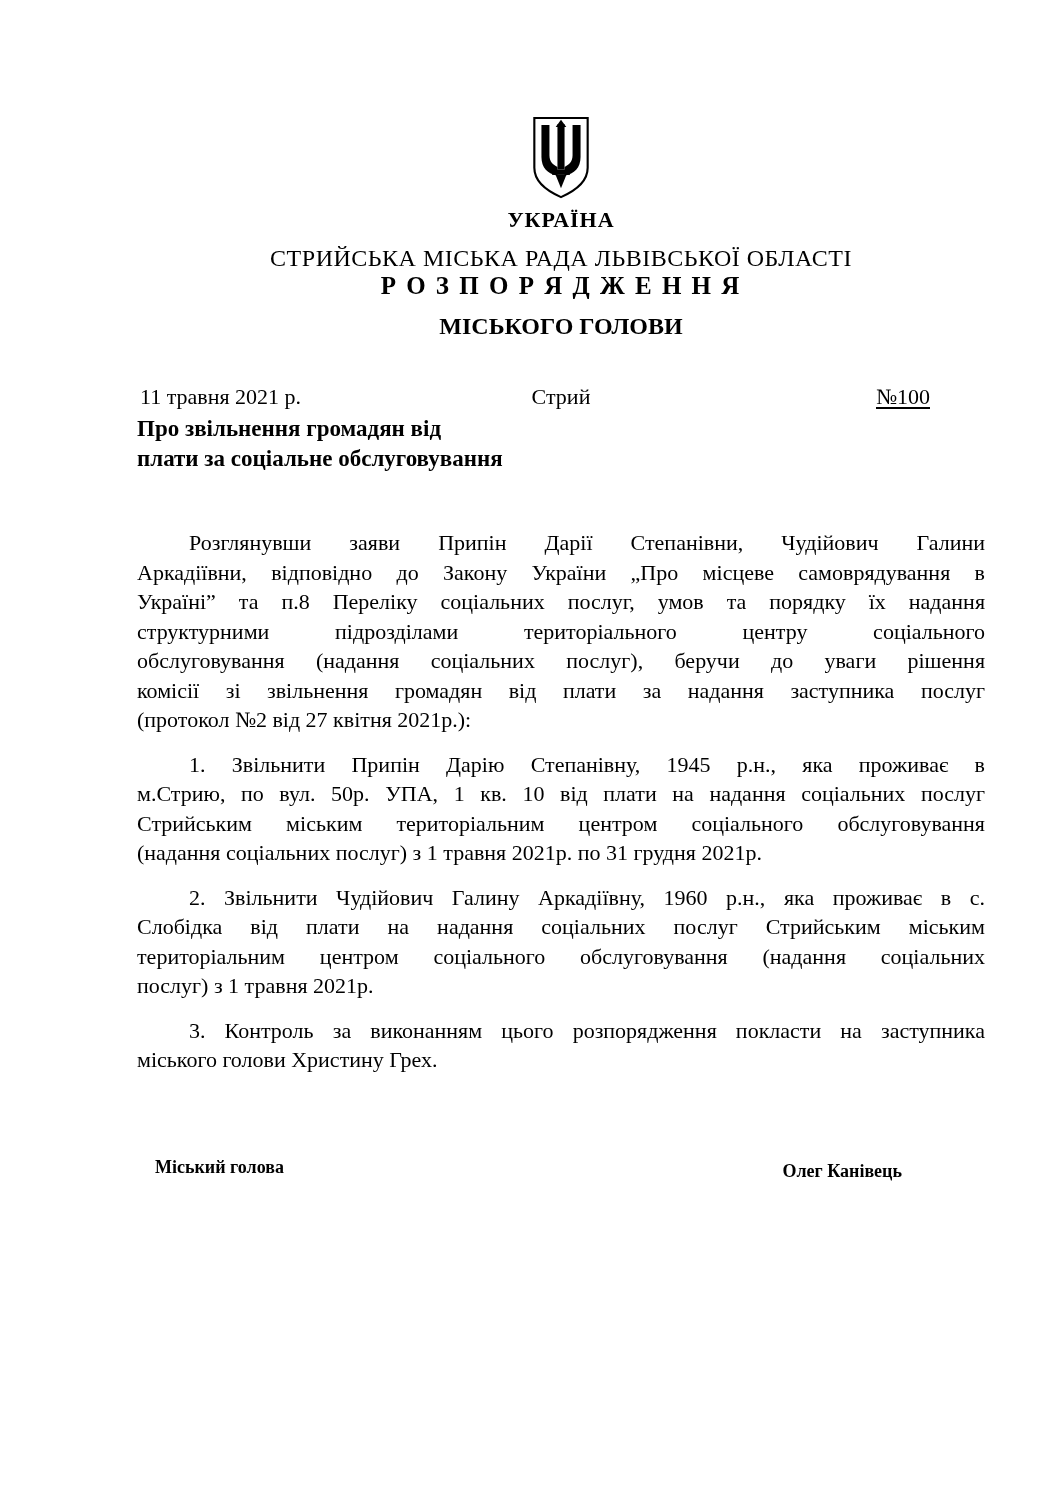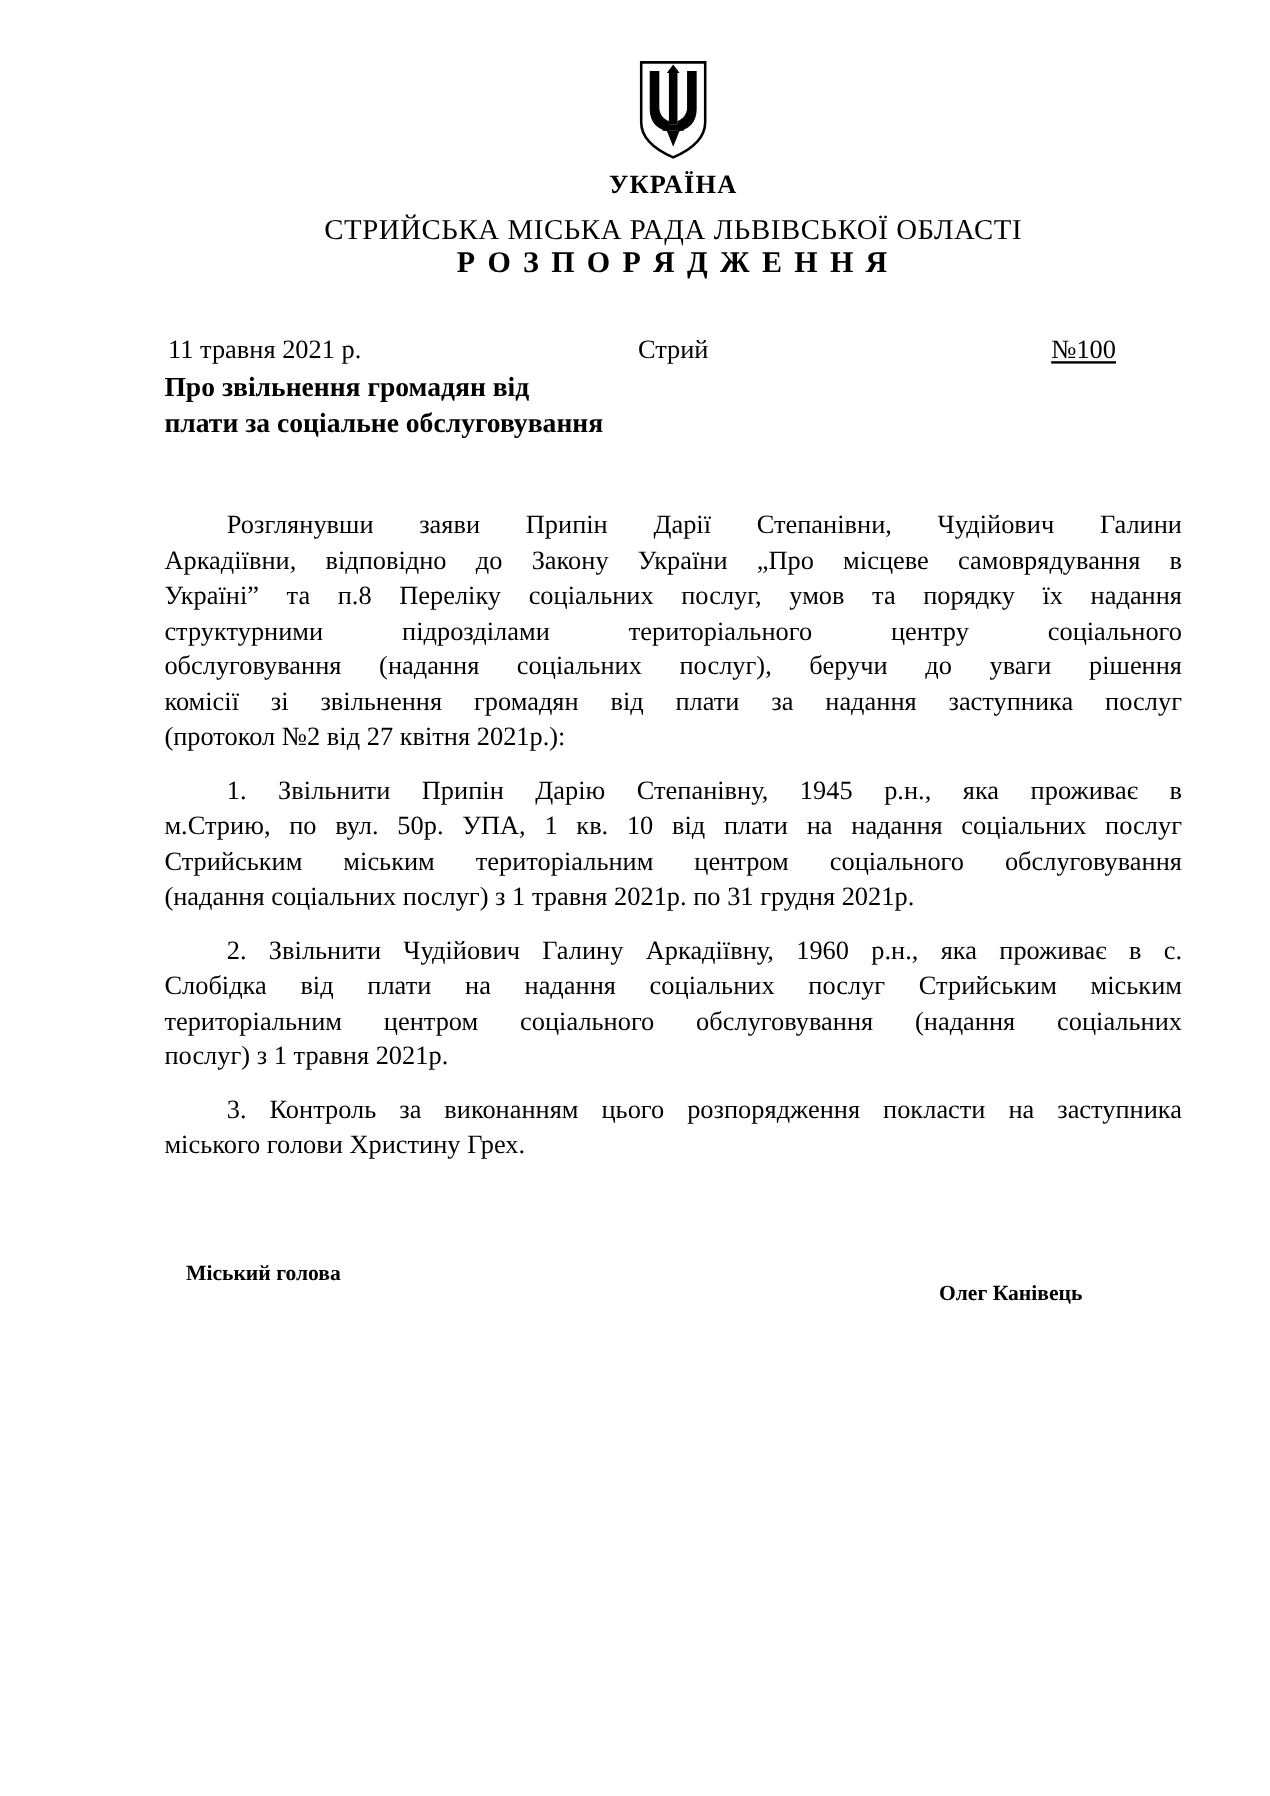--- a/index.html
+++ b/index.html
@@ -4,21 +4,21 @@
 <style>
   html, body { margin: 0; padding: 0; background: #ffffff; }
   .page {
     position: relative;
     width: 1058px;
     height: 1497px;
     box-sizing: border-box;
     background: #ffffff;
     color: #000000;
     font-family: "Liberation Serif", "DejaVu Serif", serif;
-    padding: 50px 73px 0 137px;
+    padding: 116px 73px 0 137px;
     overflow: hidden;
   }
   .emblem { text-align: center; line-height: 0; }
   .country {
     text-align: center; font-weight: bold; font-size: 22px;
     line-height: 24px; margin-top: 8px; letter-spacing: 1px;
   }
   .council {
     text-align: center; font-size: 24px; line-height: 28px;
     margin-top: 12px; letter-spacing: 0.5px; white-space: nowrap;
@@ -36,21 +36,21 @@
   .meta .city { position: absolute; left: 50%; top: 0; transform: translateX(-50%); }
   .meta .num  { position: absolute; right: 55px; top: 0; text-decoration: underline; text-underline-offset: 3px; }
   .subject { font-weight: bold; font-size: 23px; line-height: 30px; }
   .bodytext { margin-top: 54px; font-size: 22px; }
   .para { margin: 0 0 15px 0; }
   .line { text-align: justify; text-align-last: justify; line-height: 29.5px; }
   .line.last { text-align-last: left; }
   .line.indent { padding-left: 52px; }
   .sig { position: relative; margin-top: 82px; height: 30px; font-weight: bold; font-size: 18px; }
   .sig .title { position: absolute; left: 18px; top: 0; }
-  .sig .name  { position: absolute; right: 83px; top: 16px; }
+  .sig .name  { position: absolute; right: 83px; top: 4px; }
 </style>
 </head>
 <body>
 
 <div class="page">
 
   <div class="emblem">
     <svg width="64" height="84" viewBox="0 0 72 94" xmlns="http://www.w3.org/2000/svg">
       <path d="M6 2 H66 V58 C66 74 52 84 36 91 C20 84 6 74 6 58 Z" fill="none" stroke="#000000" stroke-width="2.4"></path>
       <g fill="#000000">
@@ -60,20 +60,21 @@
         <path d="M36 4 l6 8 h-12 z"></path>
         <path d="M26 60 h20 v6 h-20 z"></path>
         <path d="M30 66 h12 l-6 15 z"></path>
       </g>
     </svg>
   </div>
 
   <div class="country">УКРАЇНА</div>
   <div class="council">СТРИЙСЬКА МІСЬКА РАДА ЛЬВІВСЬКОЇ ОБЛАСТІ</div>
   <div class="doctype">Р О З П О Р Я Д Ж Е Н Н Я</div>
+  <div class="docsub">МІСЬКОГО ГОЛОВИ</div>
 
   <div class="meta">
     <span class="date">11 травня 2021 р.</span>
     <span class="city">Стрий</span>
     <span class="num">№100</span>
   </div>
 
   <div class="subject">
     <div>Про звільнення громадян від</div>
     <div>плати за соціальне обслуговування</div>

